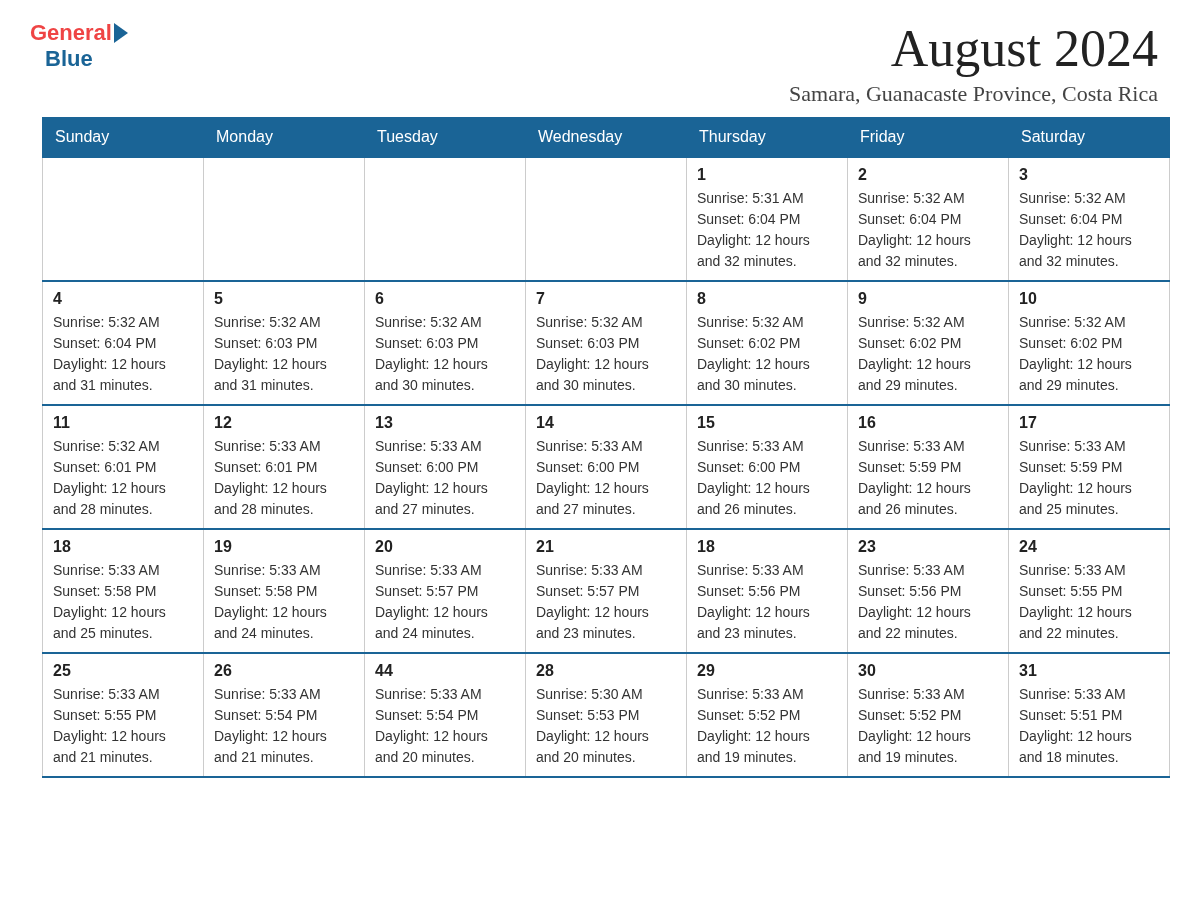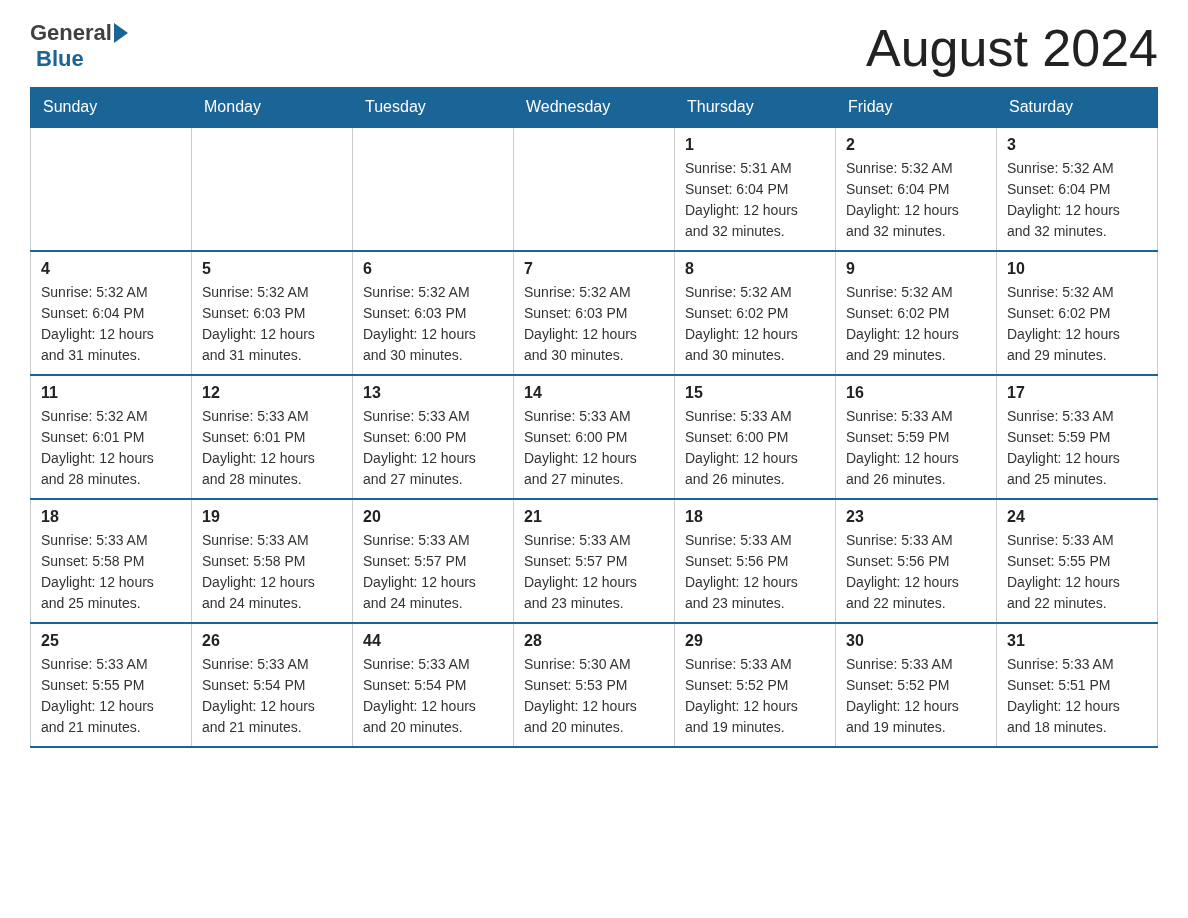--- a/index.html
+++ b/index.html
@@ -12,50 +12,52 @@
     }
     .header {
       display: flex;
       justify-content: space-between;
       align-items: flex-start;
       margin-bottom: 10px;
     }
     .logo-text-general {
       font-size: 22px;
       font-weight: bold;
-      color: #404040;
+      color: #ef4444;
       text-align: center;
     }
     .logo-arrow {
       width: 0;
       height: 0;
       border-left: 14px solid #1a6496;
       border-top: 10px solid transparent;
       border-bottom: 10px solid transparent;
       display: inline-block;
       margin-left: 2px;
     }
     .header-right {
       text-align: right;
+      font-family: Liberation Serif, serif;
     }
     .month-year {
       font-size: 52px;
       font-weight: 300;
       color: #222;
       line-height: 1.1;
     }
     .location {
       font-size: 22px;
       color: #444;
       margin-top: 4px;
     }
     .calendar {
       width: 100%;
       border-collapse: collapse;
       margin-top: 8px;
+      margin-left: 12px;
     }
     .calendar th {
       background-color: #1a6496;
       color: #fff;
       padding: 10px 12px;
       text-align: left;
       font-size: 16px;
       font-weight: normal;
       border: 1px solid #1a6496;
     }
@@ -92,36 +94,37 @@
       align-items: flex-start;
     }
     .logo-line1 {
       display: flex;
       align-items: center;
     }
     .logo-line2 {
       font-size: 22px;
       font-weight: bold;
       color: #1a6496;
-      margin-left: 6px;
+      margin-left: 15px;
     }
   </style>
 </head>
 <body>
 
 <div class="header">
   <div class="logo-container">
     <div class="logo-line1">
       <span class="logo-text-general">General</span>
       <span class="logo-arrow"></span>
     </div>
     <span class="logo-line2">Blue</span>
   </div>
   <div class="header-right">
     <div class="month-year">August 2024</div>
+    <div class="location">Samara, Guanacaste Province, Costa Rica</div>
   </div>
 </div>
 
 <table class="calendar">
   <thead>
     <tr>
     <th>Sunday</th>
         <th>Monday</th>
         <th>Tuesday</th>
         <th>Wednesday</th>

